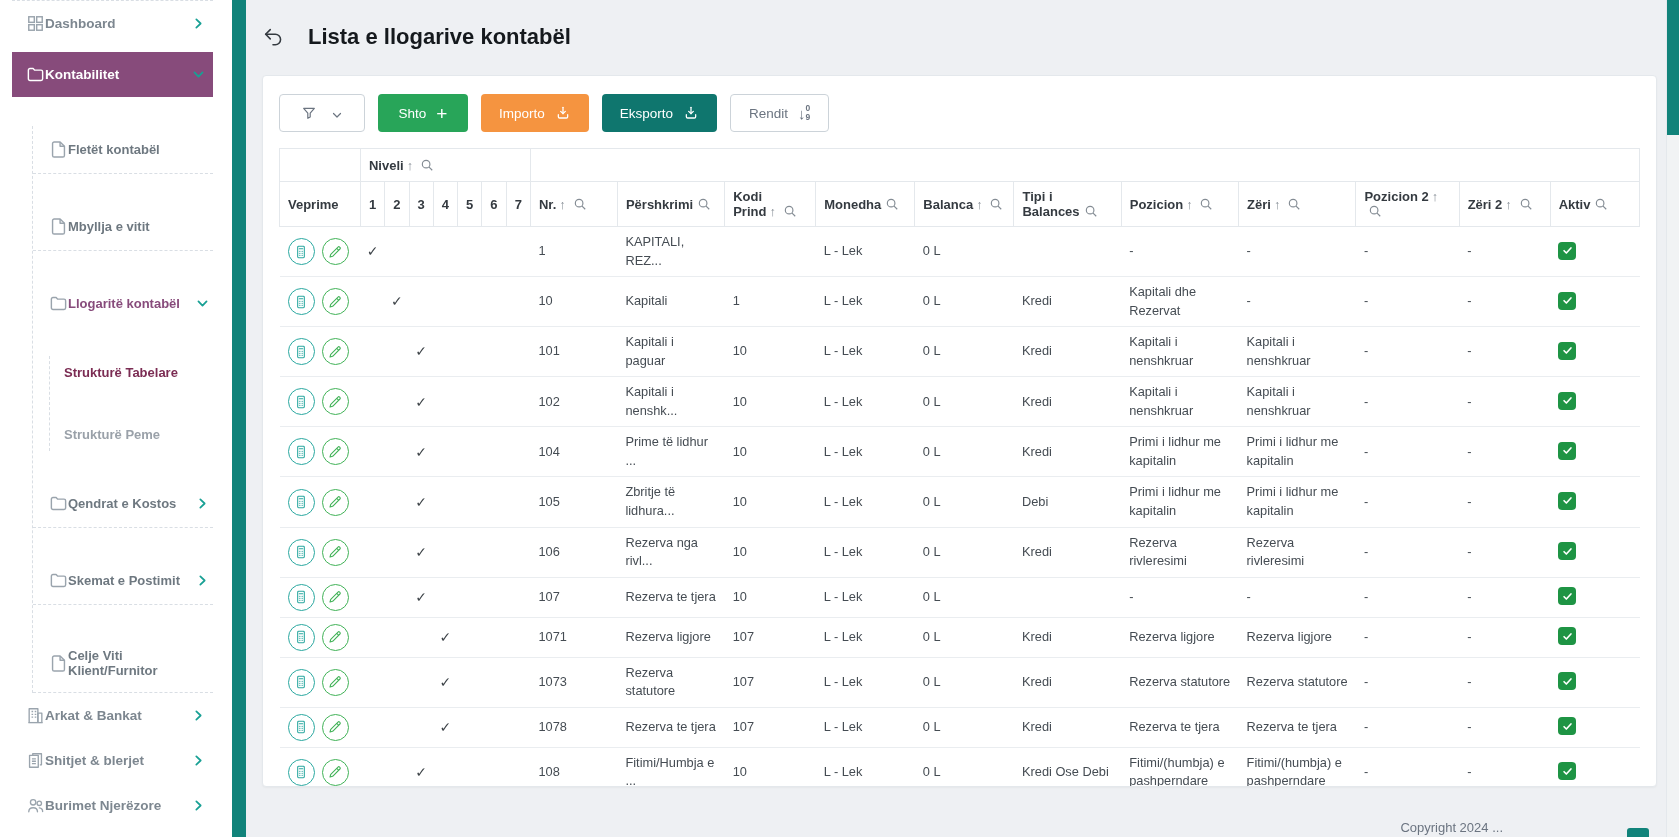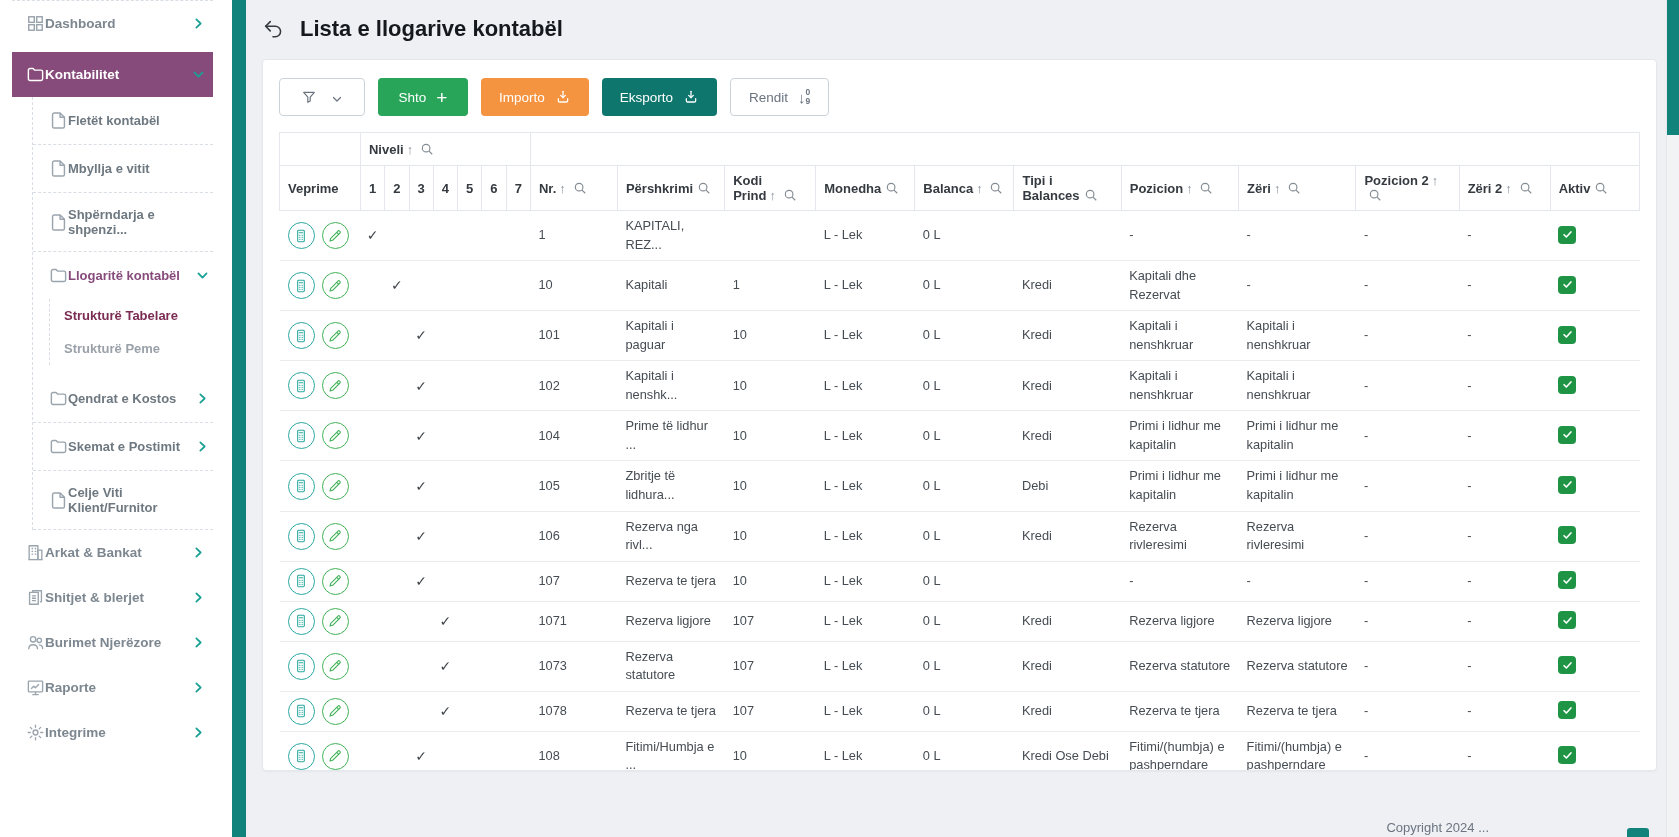--- a/index.html
+++ b/index.html
@@ -12,34 +12,34 @@
   .sidebar nav { margin:0 19px 0 12px; border-top:1px dashed #d9dee4; }
   .sb-item { display:flex; align-items:center; padding:13px 8px 13px 14px;
     color:#7d8790; font-weight:700; font-size:13.5px; cursor:pointer; }
   .sb-item .sb-ico { width:19px; height:19px; color:#9aa4ad; flex:none; display:inline-flex; }
   .sb-item .sb-ico svg { width:100%; height:100%; }
   .sb-item .chev { margin-left:auto; width:13px; height:13px; color:#18a094; display:inline-flex; }
   .sb-item .chev svg { width:100%; height:100%; }
   .sb-item.active { background:#874b7b; color:#fff; margin-top:6px; }
   .sb-item.active .sb-ico { color:#fff; }
   .submenu { margin-left:20px; border-left:1px dashed #d9dee4; }
-  .submenu .sb-item { padding:14px 4px 14px 16px; font-size:13px; color:#6e7880; border-bottom:1px dashed #d9dee4; }
+  .submenu .sb-item { padding:14px 4px 14px 16px; font-size:13px; color:#6e7880; border-bottom:1px dashed #d9dee4;margin-top:29px; }
   .submenu .sb-item.expanded { color:#874b7b; border-bottom:none; }
   .submenu2 { margin-left:16px; border-left:1px dashed #d9dee4; margin-bottom:10px; }
   .submenu2 .sb-item { border-bottom:none; padding:9px 4px 9px 14px; font-size:13px; color:#9aa1a9; }
   .submenu2 .sb-item.selected { color:#7b2c53; }
 
   .teal-strip { width:14px; background:#11837a; flex:none; }
 
   
   .content { flex:1; min-width:0; padding:10px 22px 0 16px; position:relative; }
   .page-header { display:flex; align-items:center; gap:12px; margin:2px 0 13px; }
   .back-icon { width:22px; height:22px; color:#343a40; display:inline-flex; cursor:pointer; }
   .back-icon svg { width:100%; height:100%; }
-  .page-header h1 { font-size:22px; font-weight:700; color:#15191d; margin:4px; }
+  .page-header h1 { font-size:22px; font-weight:700; color:#15191d; margin:12px; }
 
   .panel { background:#fff; border:1px solid #e4e8ec; border-radius:4px;
     padding:14px 16px 0; height:712px; overflow:hidden; box-shadow:0 1px 2px rgba(0,0,0,.04); }
 
   
   .toolbar { display:flex; gap:13px; margin:4px 0 16px; }
   .btn { height:38px; border-radius:4px; font-size:13.5px; display:inline-flex; align-items:center;
     justify-content:center; gap:10px; padding:0 18px; border:none; cursor:pointer;
     font-family:inherit; color:#fff; }
   .btn svg { width:16px; height:16px; }
@@ -71,21 +71,21 @@
   .act-icon { width:27px; height:27px; border-radius:50%; display:inline-flex; align-items:center;
     justify-content:center; cursor:pointer; flex:none; background:#fff; }
   .act-icon svg { width:16px; height:16px; }
   .act-calc { border:1.6px solid #2aa8a0; color:#2aa8a0; }
   .act-edit { border:1.6px solid #41b257; color:#41b257; }
   .chk { width:18px; height:18px; border-radius:4px; background:#1e9444; display:inline-flex;
     align-items:center; justify-content:center; cursor:pointer; }
   .chk svg { width:11px; height:11px; }
 
   
-  .footer-text { position:absolute; top:820px; right:190px; font-size:13px; color:#6b7480; }
+  .footer-text { position:absolute; top:820px; right:176px; font-size:13px; color:#6b7480; }
   .scrolltop { position:absolute; top:828px; right:30px; width:22px; height:14px;
     background:#11837a; border-radius:3px 3px 0 0; cursor:pointer; }
   .scrollbar { position:absolute; right:0; top:0; width:13px; height:837px;
     background:#f1f3f4; border-left:1px solid #e4e8ec; }
   .scrollbar .thumb { width:100%; height:135px; background:#11837a; cursor:pointer; }
 </style>
 </head>
 <body>
 
 <div class="app">
@@ -131,29 +131,20 @@
             <span>Fletët kontabël</span>
           </div>
           <div class="sb-item">
             <span class="sb-ico">
               <svg viewBox="0 0 24 24" fill="none" stroke="currentColor" stroke-width="1.8" stroke-linejoin="round">
                 <path d="M14 2.5H6.5c-1.1 0-2 .9-2 2v15c0 1.1.9 2 2 2h11c1.1 0 2-.9 2-2V8z"></path>
                 <polyline points="14 2.5 14 8 19.5 8"></polyline>
               </svg>
             </span>
             <span>Mbyllja e vitit</span>
-          </div>
-          <div class="sb-item">
-            <span class="sb-ico">
-              <svg viewBox="0 0 24 24" fill="none" stroke="currentColor" stroke-width="1.8" stroke-linejoin="round">
-                <path d="M14 2.5H6.5c-1.1 0-2 .9-2 2v15c0 1.1.9 2 2 2h11c1.1 0 2-.9 2-2V8z"></path>
-                <polyline points="14 2.5 14 8 19.5 8"></polyline>
-              </svg>
-            </span>
-            <span>Shpërndarja e shpenzi...</span>
           </div>
           <div class="sb-item expanded">
             <span class="sb-ico">
               <svg viewBox="0 0 24 24" fill="none" stroke="currentColor" stroke-width="1.8" stroke-linejoin="round">
                 <path d="M3 6.5c0-1.1.9-2 2-2h4l2 2h8c1.1 0 2 .9 2 2v9c0 1.1-.9 2-2 2H5c-1.1 0-2-.9-2-2z"></path>
               </svg>
             </span>
             <span>Llogaritë kontabël</span>
             <span class="chev">
               <svg viewBox="0 0 24 24" fill="none" stroke="currentColor" stroke-width="3.2" stroke-linecap="round" stroke-linejoin="round">

